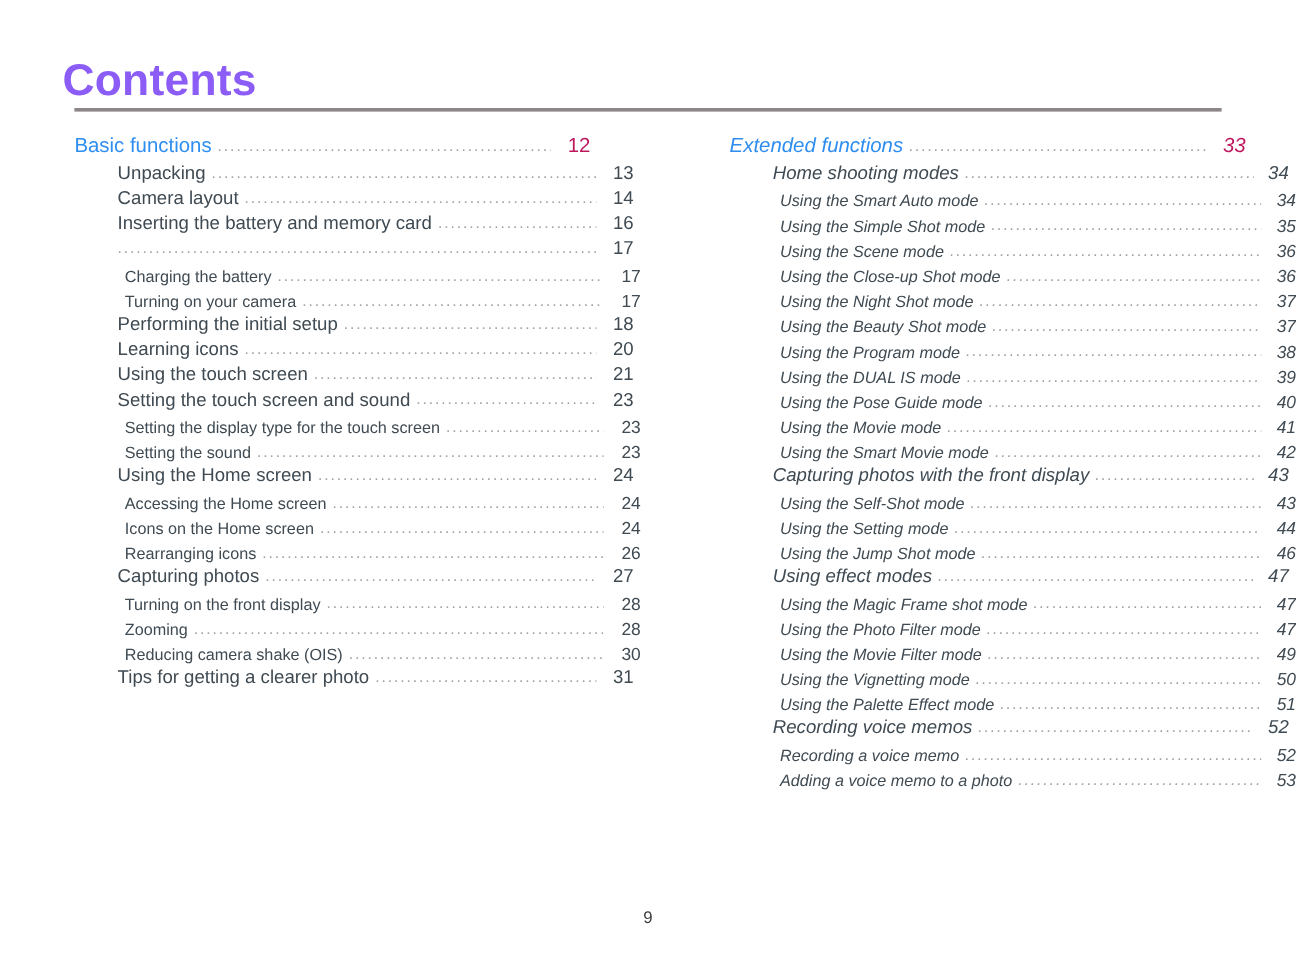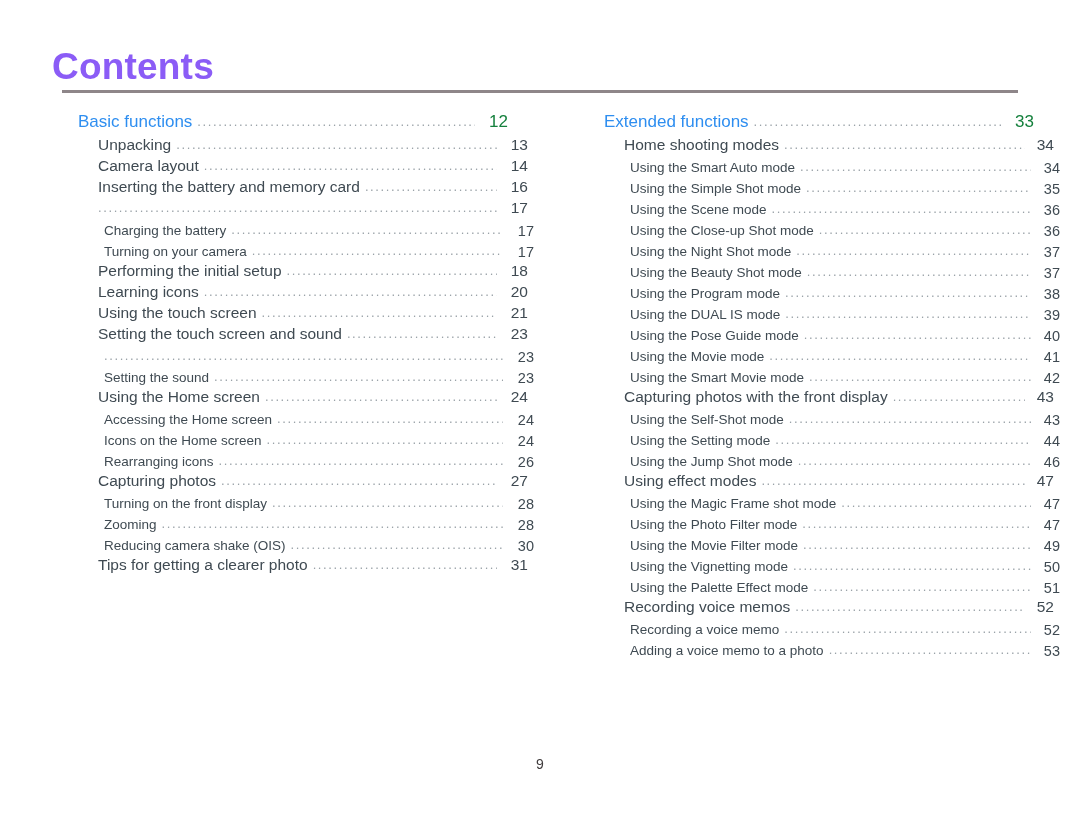--- a/index.html
+++ b/index.html
@@ -40,21 +40,21 @@
     position: absolute;
     left: 0;
     top: 112px;
     width: 1080px;
   }
   .col {
     position: absolute;
     top: 0;
   }
   .col-left  { left: 62px;  width: 430px; }
-  .col-right { left: 588px; width: 430px; }
+  .col-right { left: 608px; width: 430px; font-style: italic; }
 
   .toc-row {
     display: flex;
     align-items: baseline;
     width: 100%;
     color: #3f4a52;
     white-space: nowrap;
   }
   .toc-label {
     flex: 0 0 auto;
@@ -74,23 +74,23 @@
     flex: 0 0 auto;
     text-align: right;
     padding-left: 5px;
   }
 
   
   .lvl0 {
     height: 24px;
     font-size: 17px;
     color: #2e8ef0;
-    margin-left: 16px;
-  }
-  .lvl0 .toc-page { color: #15803d; width: 26px; }
+    margin-left: 0;
+  }
+  .lvl0 .toc-page { color: #be185d; width: 26px; }
   .lvl0 .toc-leader { color: #9aa2a8; }
 
   
   .lvl1 {
     height: 21px;
     font-size: 15.5px;
     margin-left: 36px;
   }
   .lvl1 .toc-page { width: 24px; }
 
@@ -176,20 +176,21 @@
           <span class="toc-label">Using the touch screen</span>
           <span class="toc-leader">........................................................................................................................</span>
           <span class="toc-page">21</span>
         </div>
         <div class="toc-row lvl1">
           <span class="toc-label">Setting the touch screen and sound</span>
           <span class="toc-leader">........................................................................................................................</span>
           <span class="toc-page">23</span>
         </div>
         <div class="toc-row lvl2">
+          <span class="toc-label">Setting the display type for the touch screen</span>
           <span class="toc-leader">........................................................................................................................</span>
           <span class="toc-page">23</span>
         </div>
         <div class="toc-row lvl2">
           <span class="toc-label">Setting the sound</span>
           <span class="toc-leader">........................................................................................................................</span>
           <span class="toc-page">23</span>
         </div>
         <div class="toc-row lvl1">
           <span class="toc-label">Using the Home screen</span>

